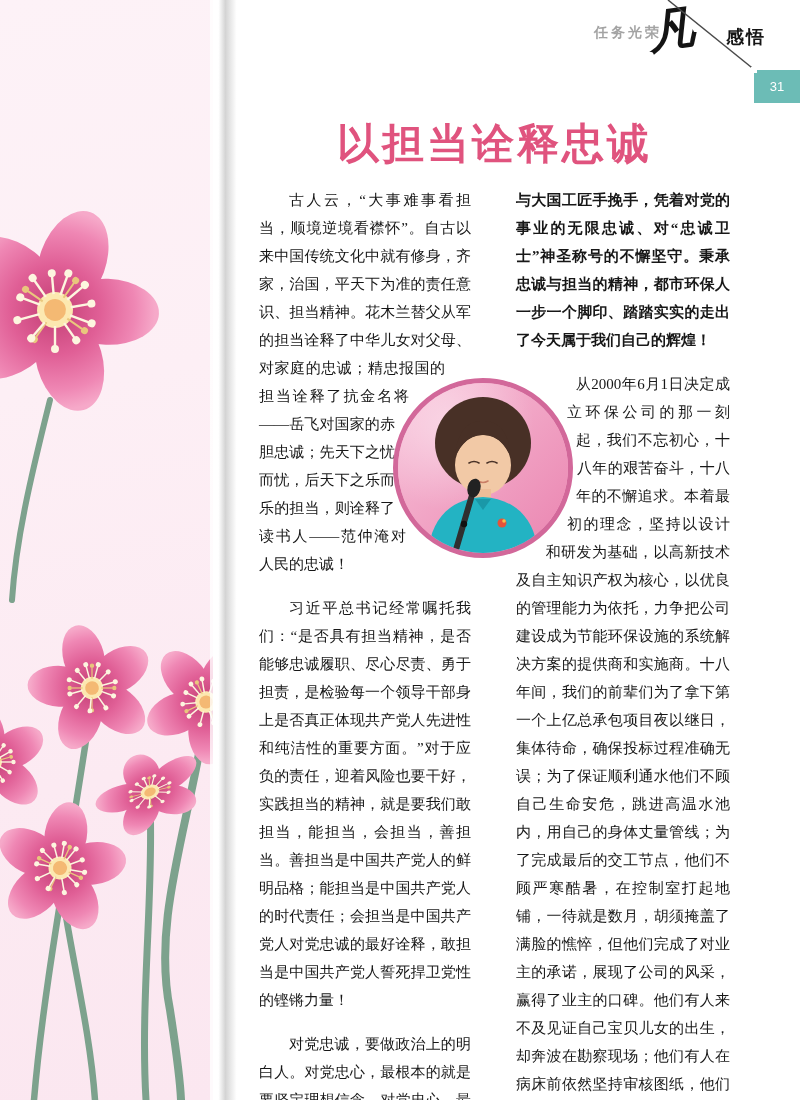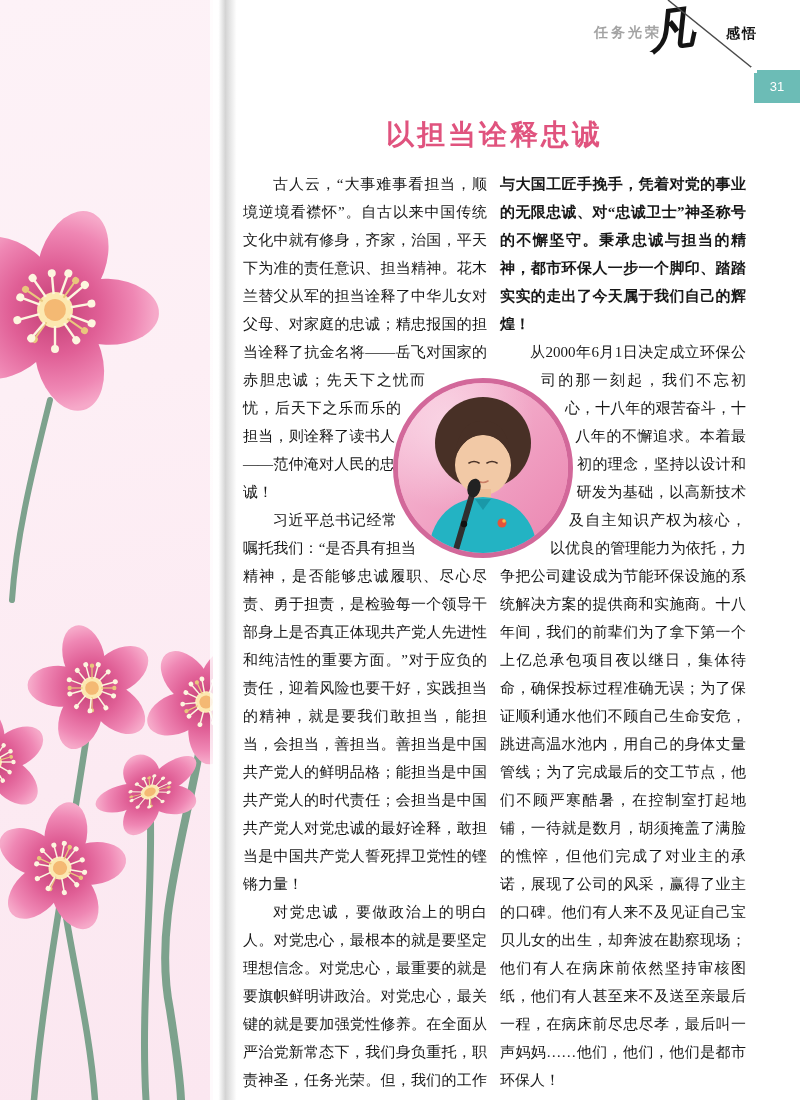--- a/index.html
+++ b/index.html
@@ -25,40 +25,40 @@
     color:#a3a3a3;letter-spacing:3px;
   }
   .calligraphy{
     position:absolute;left:648px;top:0px;
     font-family:"DejaVu Serif",serif;font-style:italic;font-weight:bold;
     font-size:46px;color:#141414;transform:rotate(-8deg);
   }
   .header-line{position:absolute;left:0;top:0;width:800px;height:100px;pointer-events:none;}
   .section-label{
     position:absolute;left:726px;top:25px;
-    font-family:"Liberation Sans",sans-serif;font-size:14px;font-weight:bold;
+    font-family:"Liberation Sans",sans-serif;font-size:18px;font-weight:bold;
     color:#151515;letter-spacing:2px;
   }
   .page-tab{
     position:absolute;left:754px;top:70px;width:46px;height:33px;
     display:flex;align-items:center;justify-content:center;
     color:#ffffff;font-family:"Liberation Sans",sans-serif;font-size:13px;
   }
   .page-tab-notch{position:absolute;left:751px;top:67px;width:6px;height:6px;background:#ffffff;}
   
   .title{
     position:absolute;left:243px;top:116px;width:503px;
     text-align:center;font-family:Liberation Serif, serif;
-    font-size:28px;font-weight:bold;letter-spacing:3px;
+    font-size:42px;font-weight:bold;letter-spacing:3px;
   }
   .columns{position:absolute;left:243px;top:170px;width:503px;display:flex;gap:13px;}
   .col{font-size:15px;line-height:28px;text-align:justify;color:#171717;}
   .col-1{width:244px;}
   .col-2{width:246px;}
-  .col p{margin:0;text-indent:2em;}
+  .col p{margin:16px;text-indent:2em;}
   .col p.no-indent{text-indent:0;font-weight:bold;}
   .spacer-r{float:right;width:92px;height:392px;shape-outside:circle(94px at 88px 298px);}
   .spacer-l{float:left;width:92px;height:392px;shape-outside:circle(94px at -17px 298px);}
   
   .photo{
     position:absolute;left:393px;top:378px;width:170px;height:170px;
     border:5px solid #d2689a;border-radius:50%;overflow:hidden;background:#f3a9c8;
   }
   .photo svg{display:block;}
 </style>

